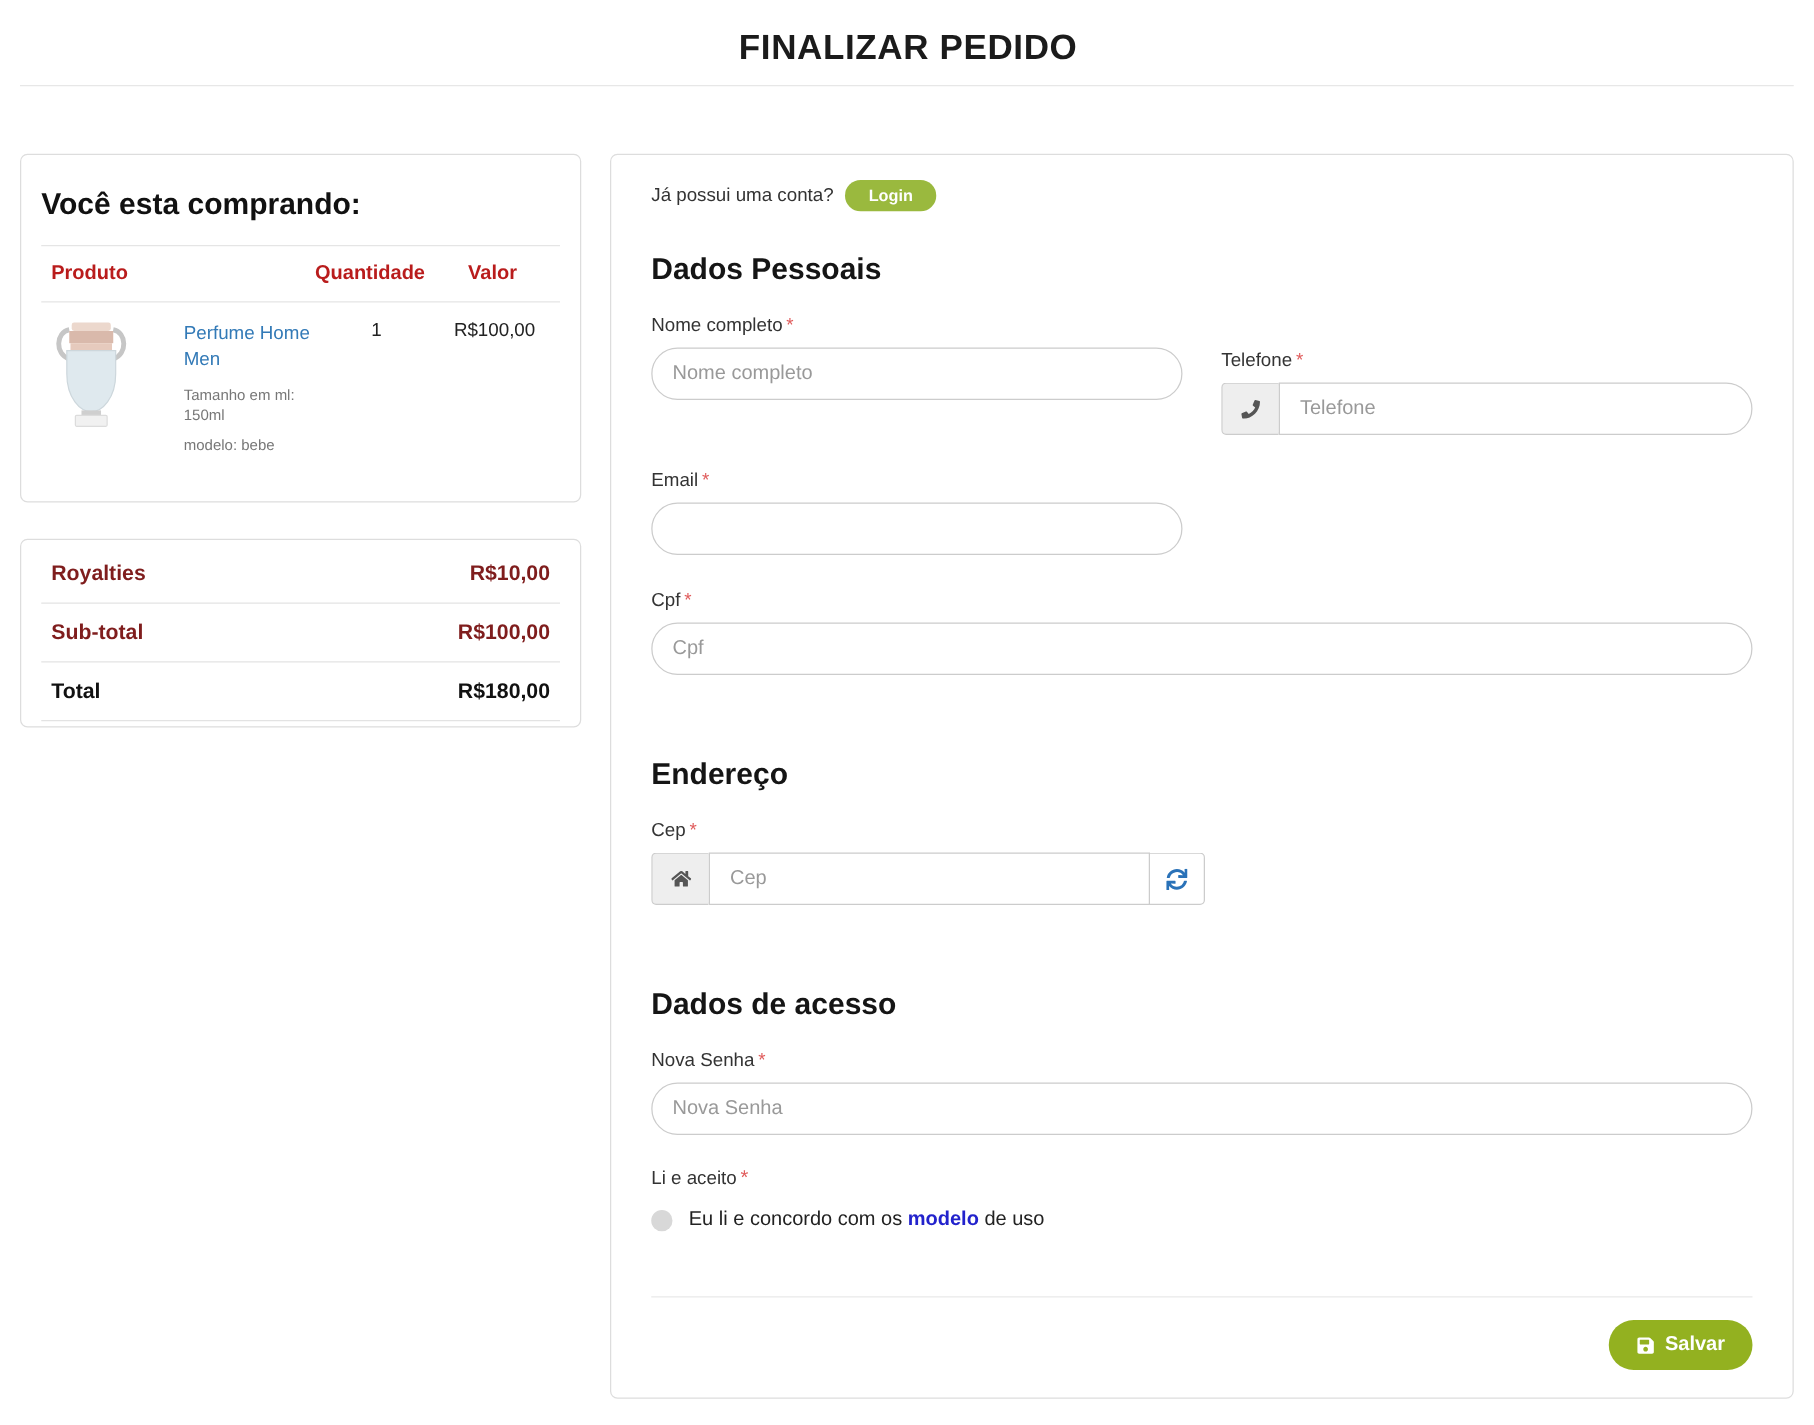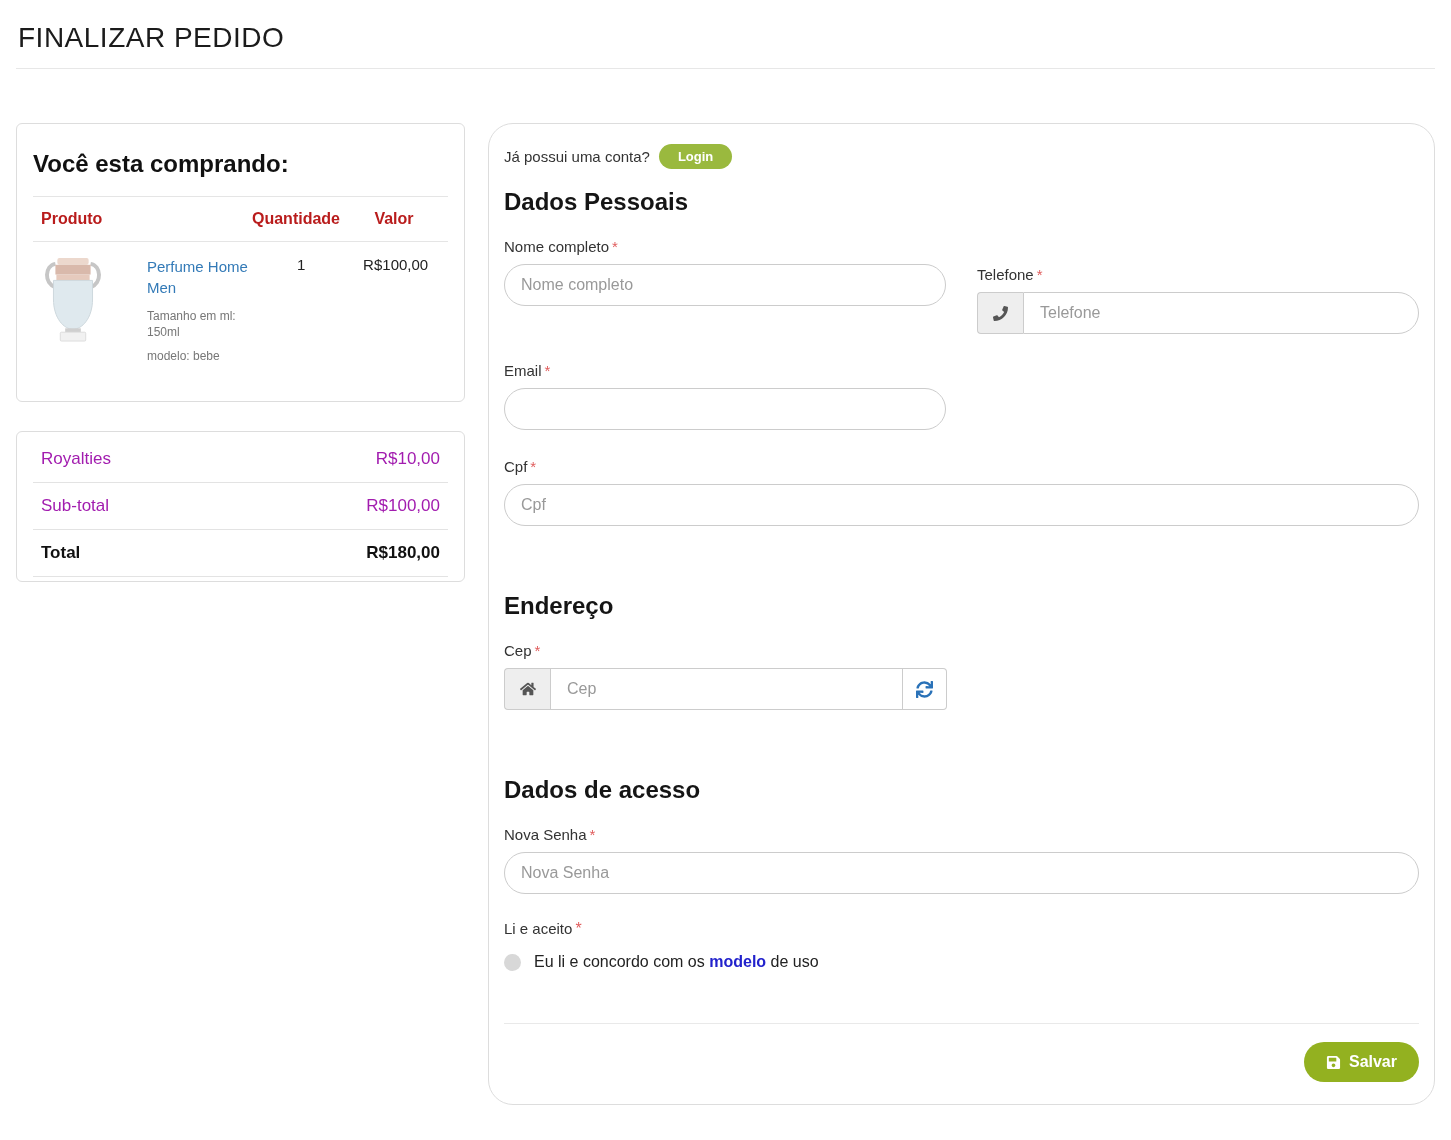--- a/index.html
+++ b/index.html
@@ -3,21 +3,21 @@
 <meta charset="utf-8">
 <style>
   :root{
     --login-green:#9ab93e; --save-green:#93b120; --link-blue:#337ab7;
     --terms-blue:#2222cc; --refresh-blue:#2a72b8; --required-red:#e05c5c;
   }
   *{box-sizing:border-box;}
   body{width:1451px;min-height:1140px;margin:0;background:#fff;
        font-family:"Liberation Sans",sans-serif;color:#333;}
   .page{padding:16px;}
-  .page-title{font-size:28px;font-weight:400;color:#1b1b1b;margin:6px 0 14px 2px;letter-spacing:.5px;}
+  .page-title{font-size:28px;font-weight:700;color:#1b1b1b;margin:6px 0 14px 2px;letter-spacing:.5px;text-align:center;}
   .title-rule{border:0;border-top:1px solid #e7e7e7;margin:0 0 54px;}
   .layout{display:flex;gap:23px;align-items:flex-start;}
   .card{background:#fff;border:1px solid #ddd;border-radius:6px;}
 
   
   .left-col{flex:0 0 449px;width:449px;}
   .cart-card{padding:10px 16px 36px;}
   .cart-heading{font-size:24px;font-weight:700;color:#111;margin:16px 0 18px;}
   .thin-rule{border:0;border-top:1px solid #e5e5e5;margin:0;}
   .cart-header{display:flex;padding:13px 8px;font-weight:700;font-size:16px;color:#b91c1c;
@@ -28,30 +28,30 @@
   .prod-thumb{width:66px;flex:0 0 66px;}
   .prod-info{width:104px;}
   .prod-link{color:var(--link-blue);font-size:15px;text-decoration:none;line-height:1.4;display:inline-block;}
   .prod-attr{color:#777;font-size:12px;margin-top:10px;width:92px;line-height:1.35;}
   .prod-attr+.prod-attr{margin-top:8px;}
   .qty-cell{width:104px;text-align:center;font-size:15px;color:#222;}
   .val-cell{width:92px;text-align:center;font-size:15px;color:#222;}
 
   .summary-card{margin-top:29px;padding:4px 16px;}
   .sum-row{display:flex;justify-content:space-between;align-items:center;
-           padding:13px 8px;border-bottom:1px solid #e3e3e3;font-size:17px;color:#a21caf;}
+           padding:13px 8px;border-bottom:1px solid #e3e3e3;font-size:17px;color:#7f1d1d;font-weight:bold;}
   .sum-row.total{font-weight:700;color:#111;}
 
   
-  .form-card{flex:1;padding:20px 15px 22px;border-radius:25px;}
+  .form-card{flex:1;padding:20px 32px 22px;}
   .account-row{display:flex;align-items:center;gap:9px;font-size:15px;color:#333;}
   .login-btn{background:var(--login-green);color:#fff;border:0;border-radius:13px;height:25px;
              padding:0 19px;font-size:13px;font-weight:700;cursor:pointer;
              font-family:"Liberation Sans",sans-serif;}
-  .section-title{font-size:24px;font-weight:700;color:#151515;margin:19px 0 22px;}
+  .section-title{font-size:24px;font-weight:700;color:#151515;margin:33px 0 22px;}
   .form-grid{display:grid;grid-template-columns:1fr 1fr;column-gap:31px;row-gap:28px;}
   .g-c1r1{grid-column:1;grid-row:1;} .g-c2r1{grid-column:2;grid-row:1;margin-top:28px;}
   .g-c1r2{grid-column:1;grid-row:2;} .g-full{grid-column:1/3;grid-row:3;}
   .f-label{display:block;font-size:15px;color:#333;margin-bottom:9px;}
   .req{color:var(--required-red);margin-left:3px;}
   .input{height:42px;width:100%;border:1px solid #ccc;border-radius:21px;padding:0 16px;
          font-size:16px;color:#333;outline:none;font-family:"Liberation Sans",sans-serif;background:#fff;}
   .input::placeholder{color:#999;}
   .input-group{display:flex;height:42px;}
   .ig-addon{width:46px;background:#eee;border:1px solid #ccc;display:flex;align-items:center;

